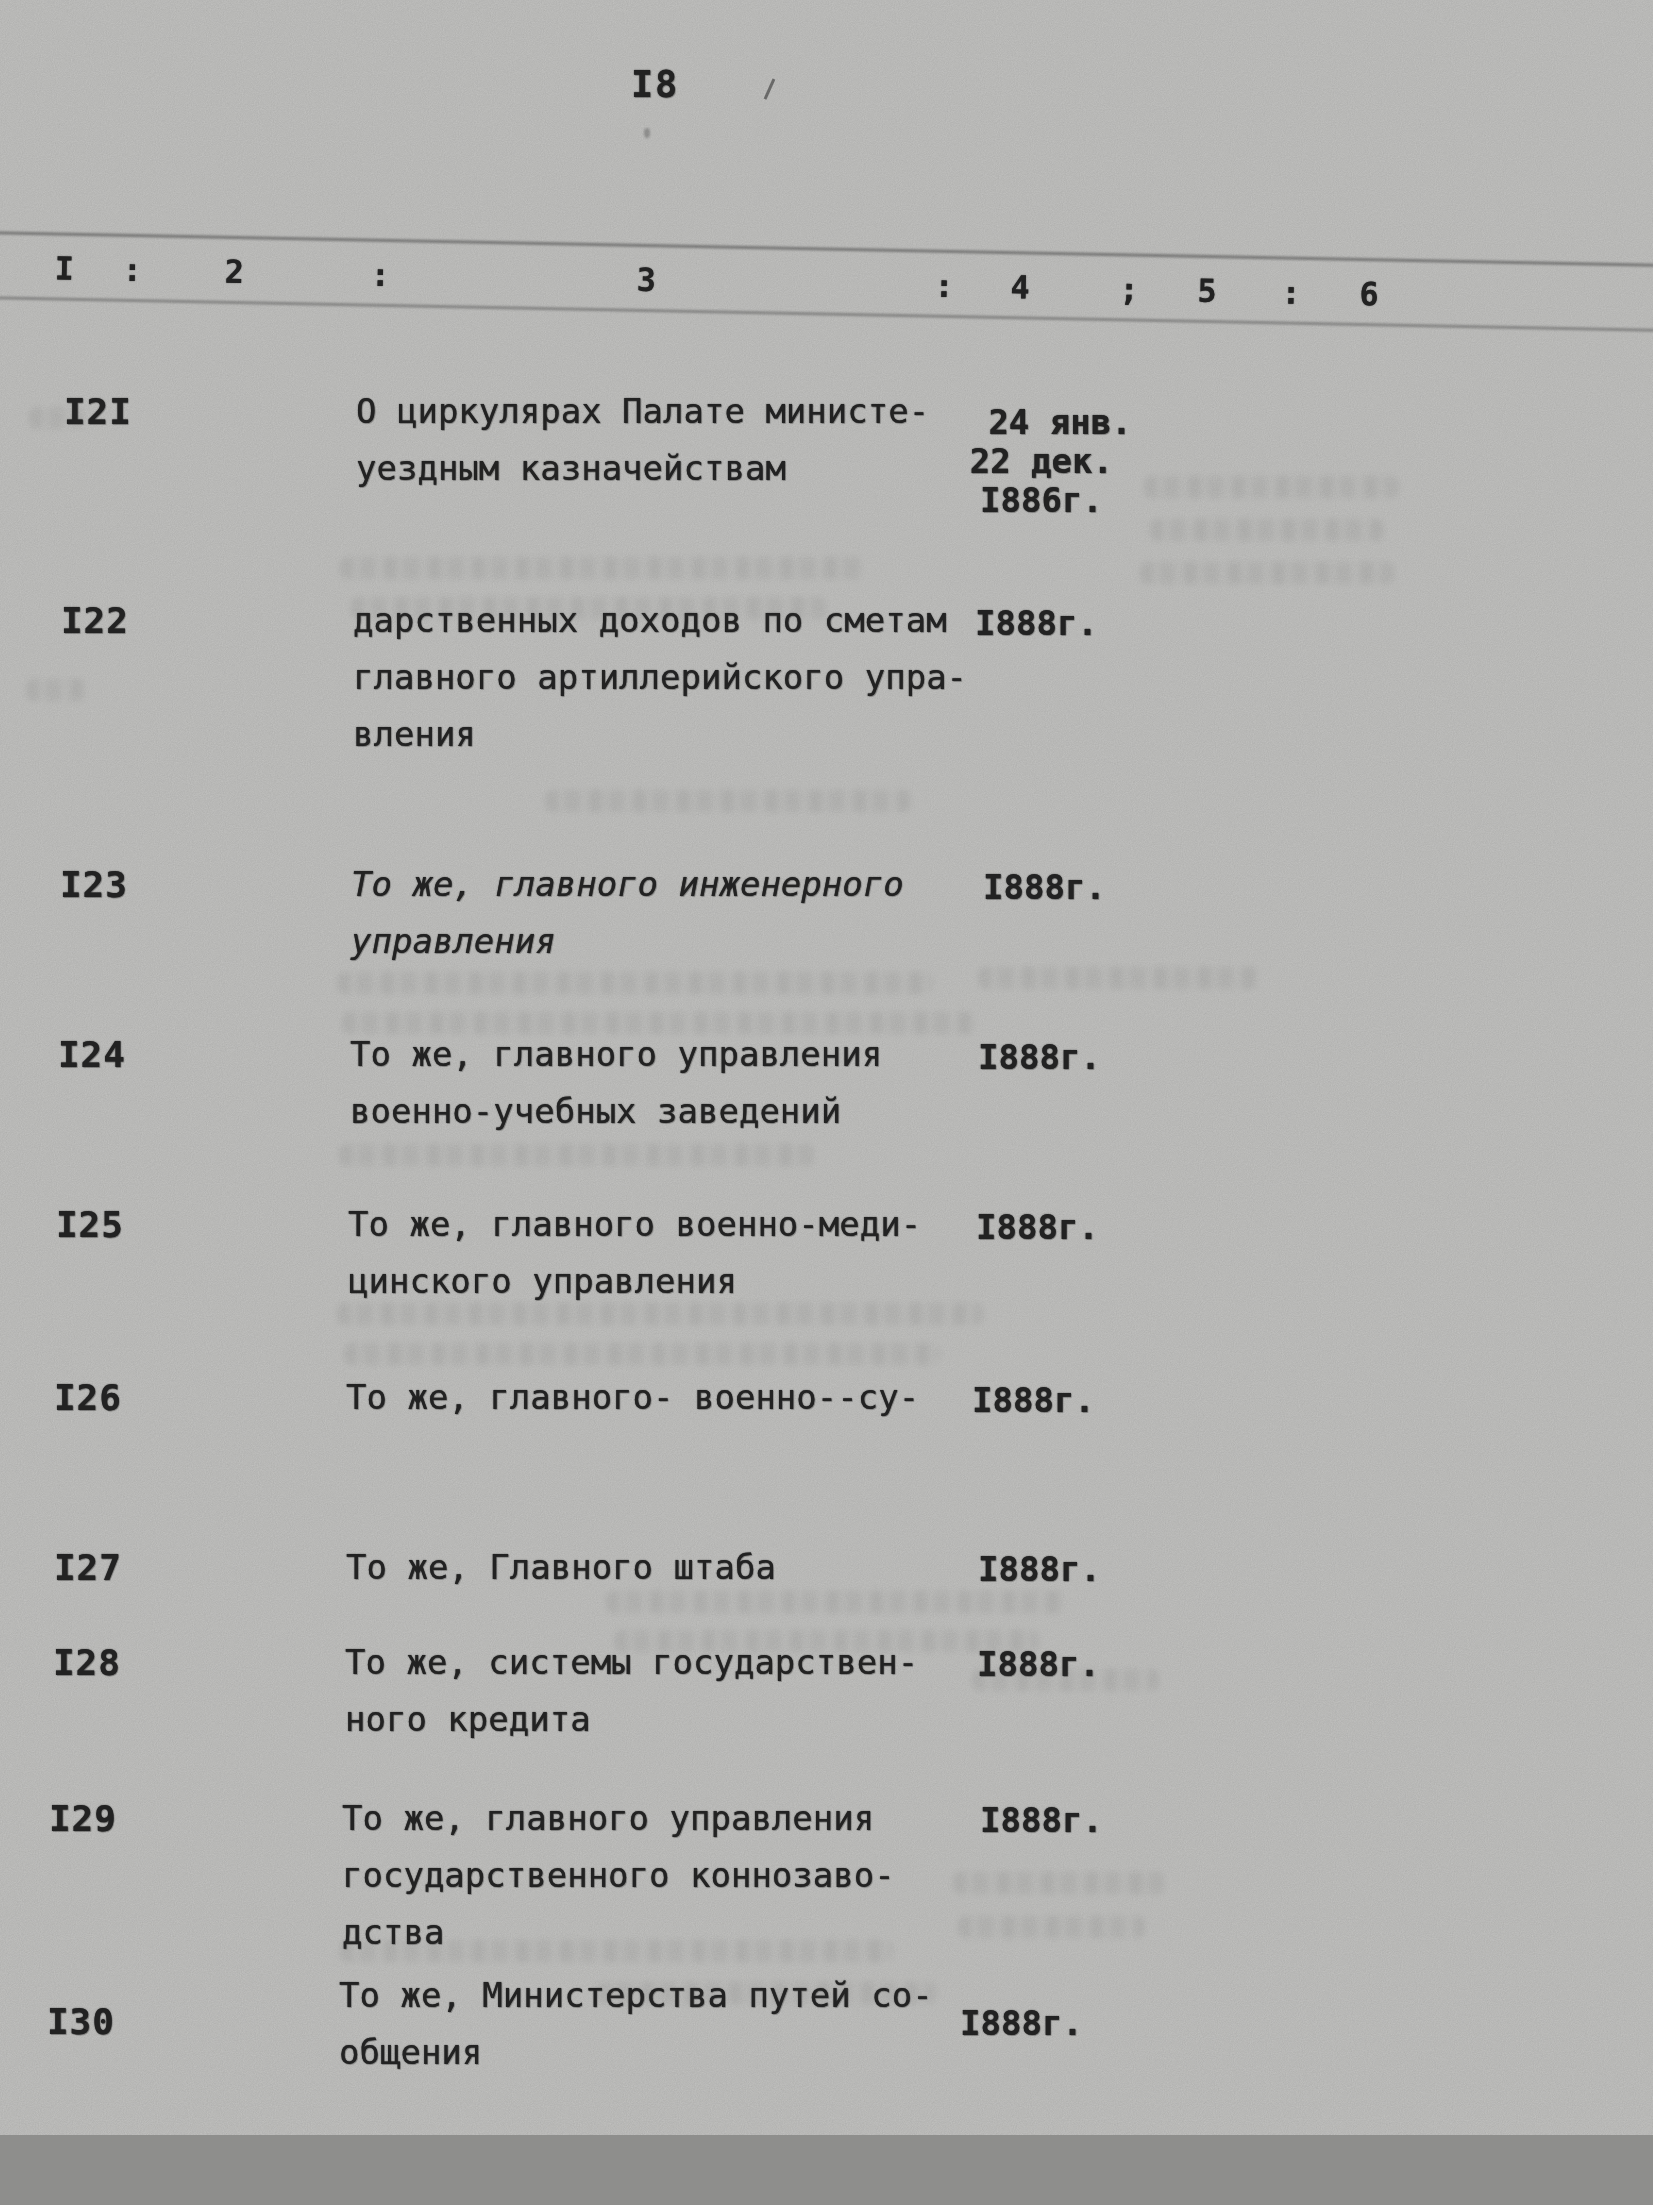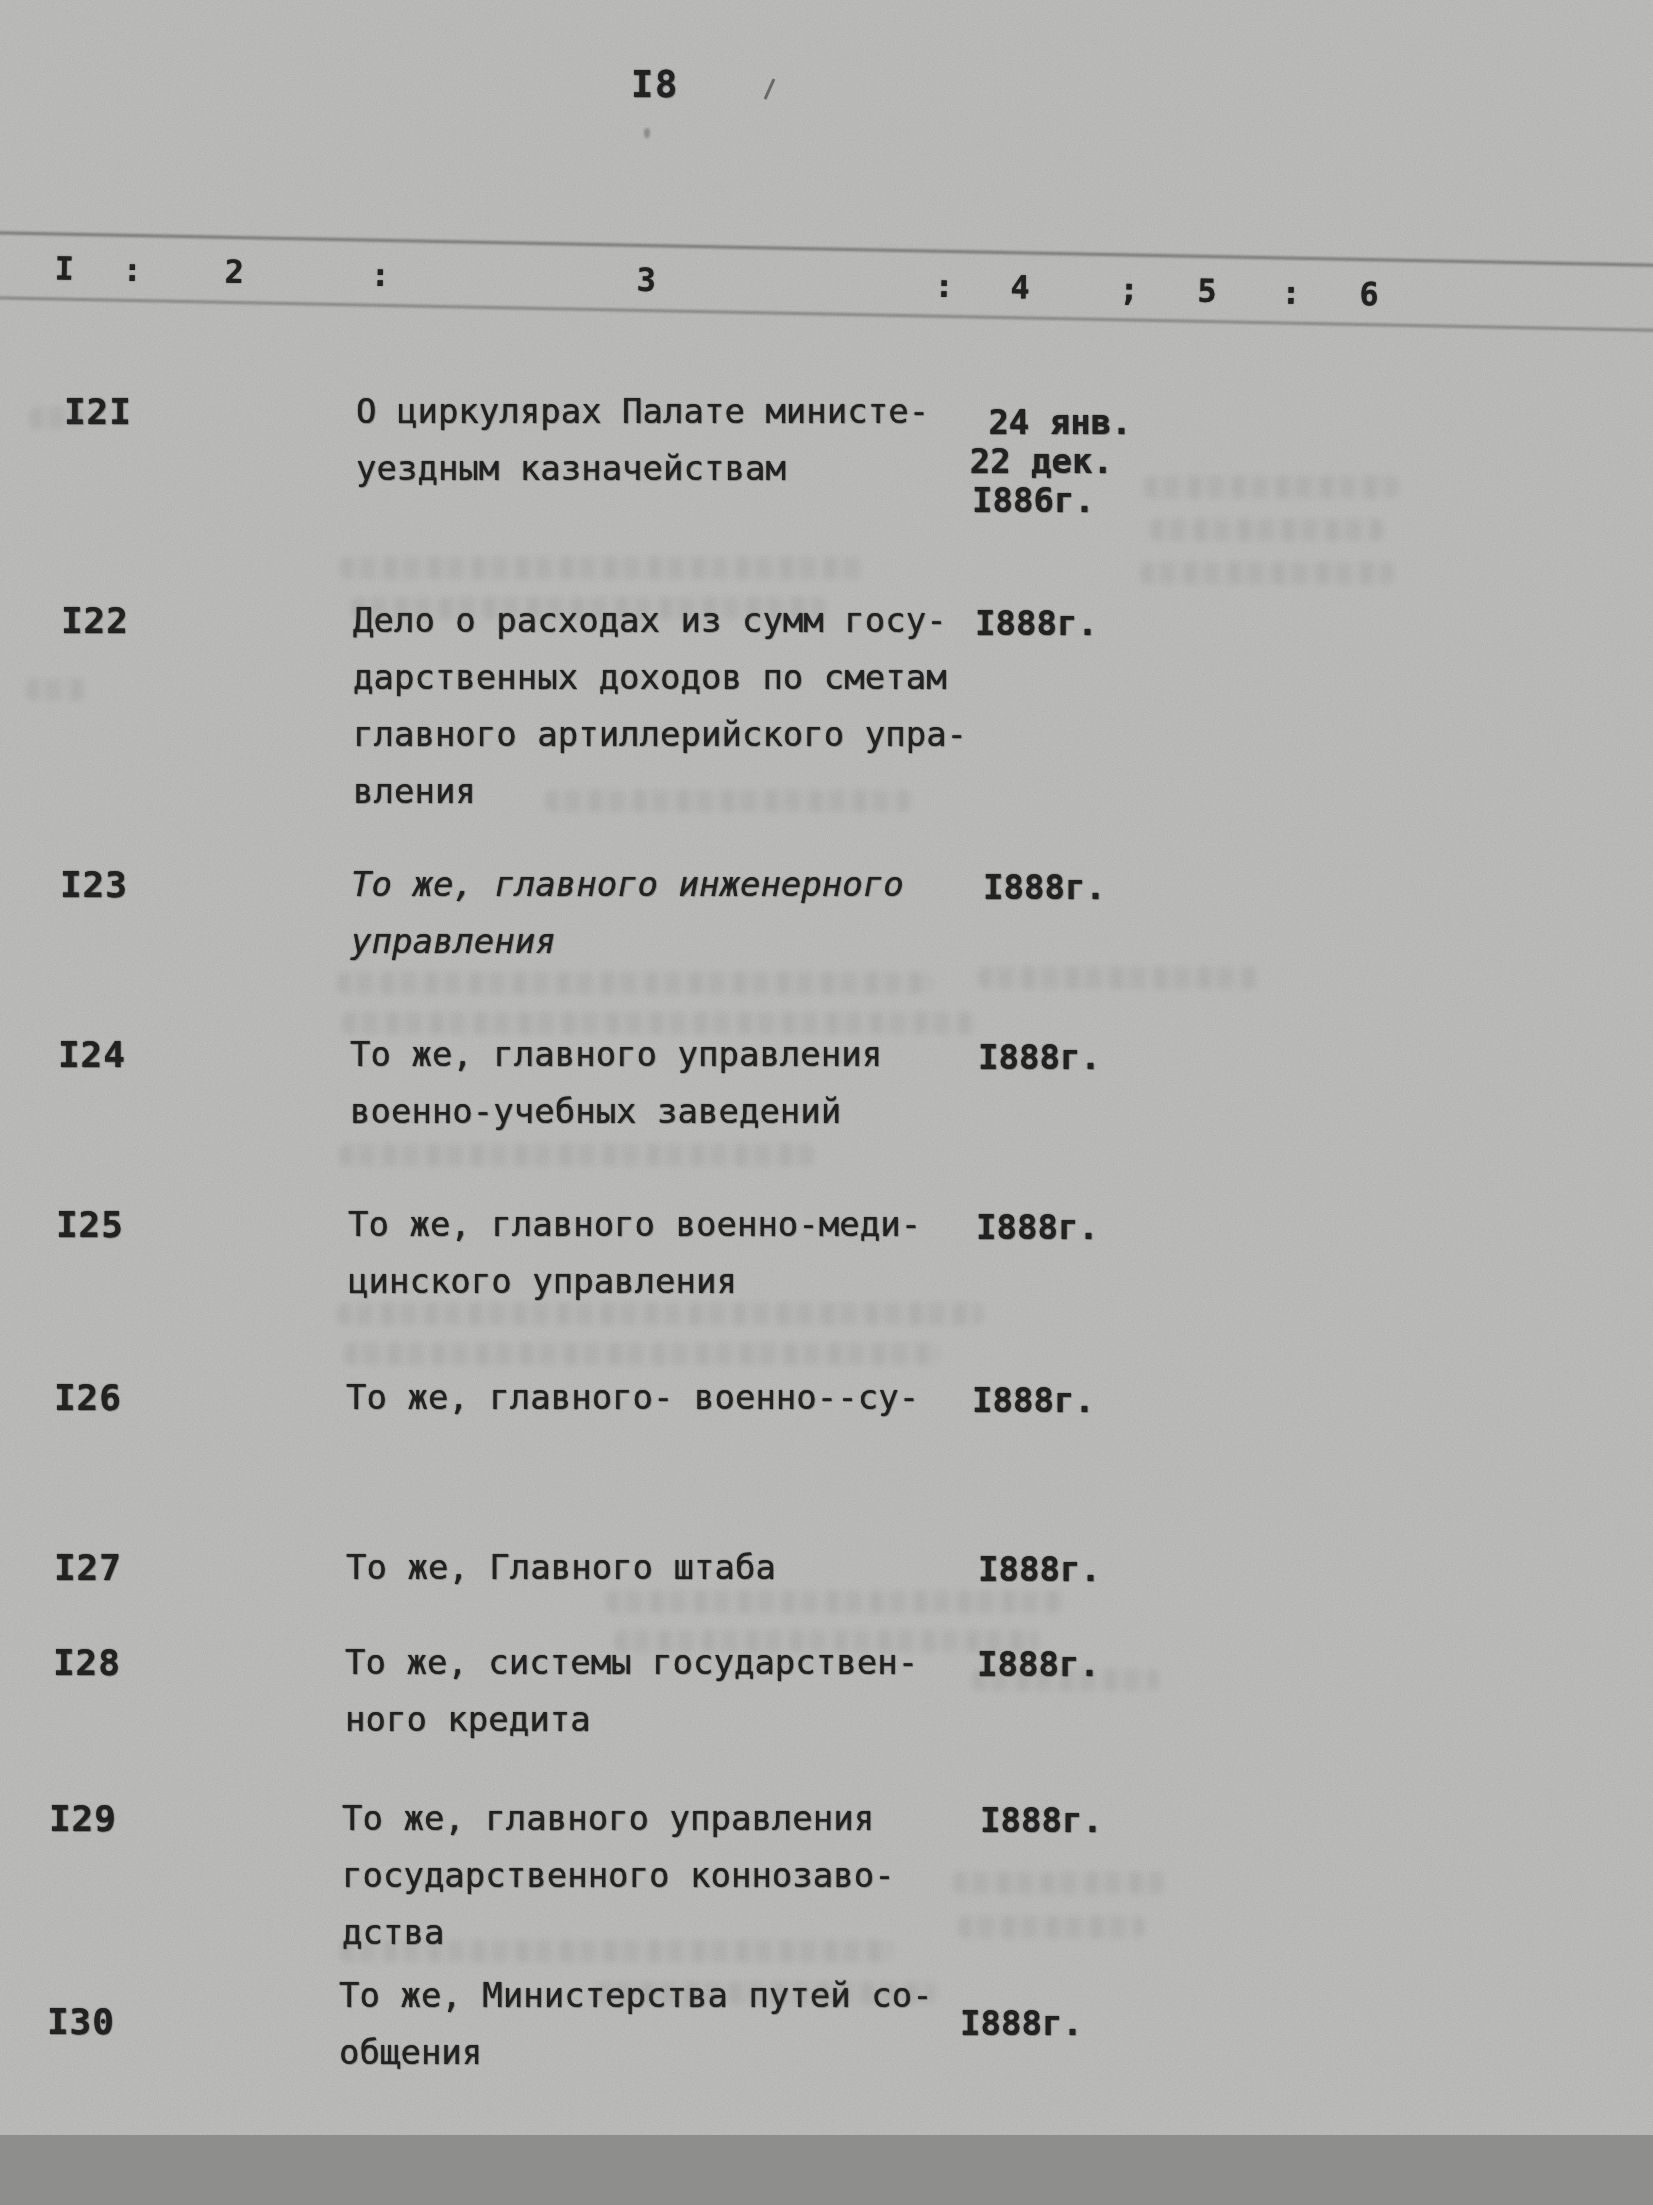--- a/index.html
+++ b/index.html
@@ -106,27 +106,26 @@
   <div id="entries">
       <div class="entry">
         <div class="num" style="left: 64px; top: 391px;">I2I</div>
         <div class="desc" style="left: 356px; top: 391px;">
           <div class="line">О циркулярах Палате министе-</div>
           <div class="line">уездным казначействам</div>
         </div>
         <div class="dates" style="left: 968px; top: 403px; line-height: 39px;">
           <div class="dline" style="margin-left: 20.4px; text-align: right;">24 янв.</div>
           <div class="dline" style="margin-left: 1.7px;">22 дек.</div>
-          <div class="dline" style="margin-left: 4px;">I886г.</div>
+          <div class="dline" style="margin-left: 12px;">I886г.</div>
         </div>
       </div>
       <div class="entry">
         <div class="num" style="left: 61px; top: 600px;">I22</div>
         <div class="desc" style="left: 353px; top: 600px;">
-          <div class="line">Дело о расходах из сумм госу-</div>
           <div class="line">дарственных доходов по сметам</div>
           <div class="line">главного артиллерийского упра-</div>
           <div class="line">вления</div>
         </div>
         <div class="dates" style="left: 975px; top: 604px; line-height: 39px;">
           <div class="dline">I888г.</div>
         </div>
       </div>
       <div class="entry">
         <div class="num" style="left: 60px; top: 864px;">I23</div>

